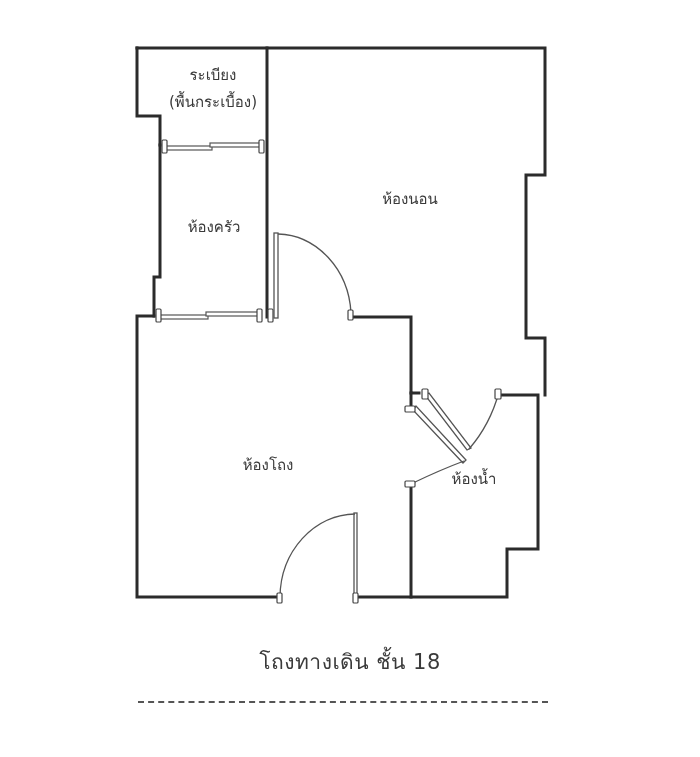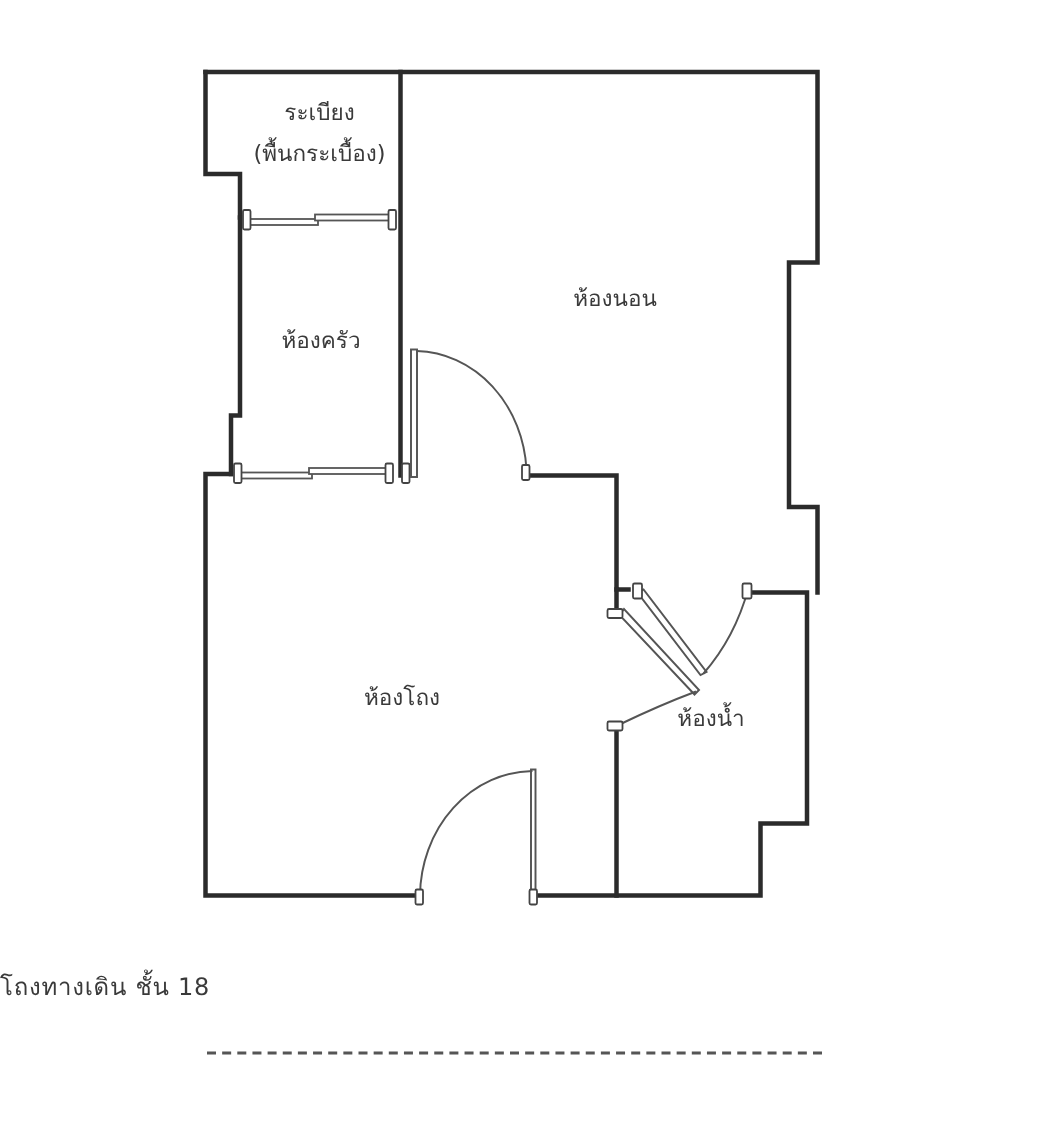--- a/index.html
+++ b/index.html
@@ -5,22 +5,22 @@
   html, body { margin: 0; padding: 0; background: #ffffff; }
   body { width: 700px; height: 757px; position: relative; overflow: hidden;
          font-family: "DejaVu Sans", sans-serif; }
   svg.plan { position: absolute; left: 0; top: 0; }
   .wall { fill: none; stroke: #2b2b2b; stroke-width: 3; stroke-linejoin: miter; stroke-linecap: square; }
   .door-leaf { fill: #ffffff; stroke: #555555; stroke-width: 1.3; }
   .door-arc { fill: none; stroke: #555555; stroke-width: 1.3; }
   .jamb { fill: #ffffff; stroke: #444444; stroke-width: 1.2; }
   .slider { fill: #ffffff; stroke: #555555; stroke-width: 1.2; }
   .room-label { fill: #3a3a3a; font-family: "DejaVu Sans", sans-serif; font-size: 15px; text-anchor: middle; }
-  .caption { position: absolute; left: 0; width: 700px; top: 645px; text-align: left;
-             font-family: "DejaVu Sans", sans-serif; font-size: 16px; color: #3a3a3a; letter-spacing: 0.5px; }
+  .caption { position: absolute; left: 0; width: 700px; top: 645px; text-align: center;
+             font-family: "DejaVu Sans", sans-serif; font-size: 21px; color: #3a3a3a; letter-spacing: 0.5px; }
   .dash-line { position: absolute; left: 138px; top: 701px; width: 410px; height: 0;
                border-top: 2px dashed #555555; }
 </style>
 </head>
 <body>
 
 <svg class="plan" width="700" height="757" viewBox="0 0 700 757" xmlns="http://www.w3.org/2000/svg">
 
   <g>
 

